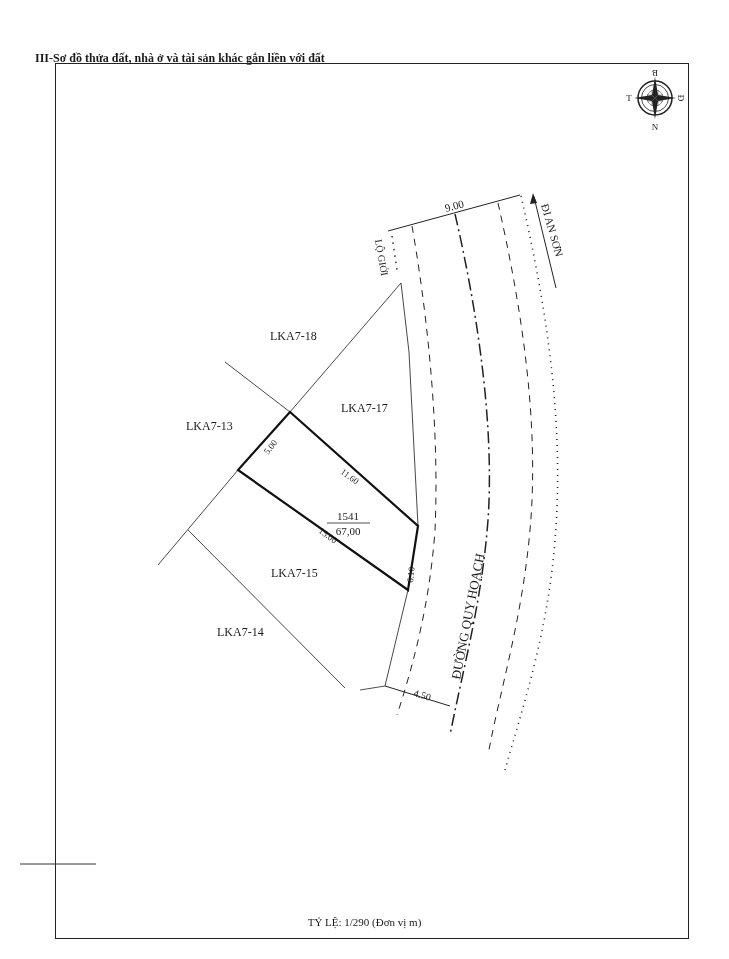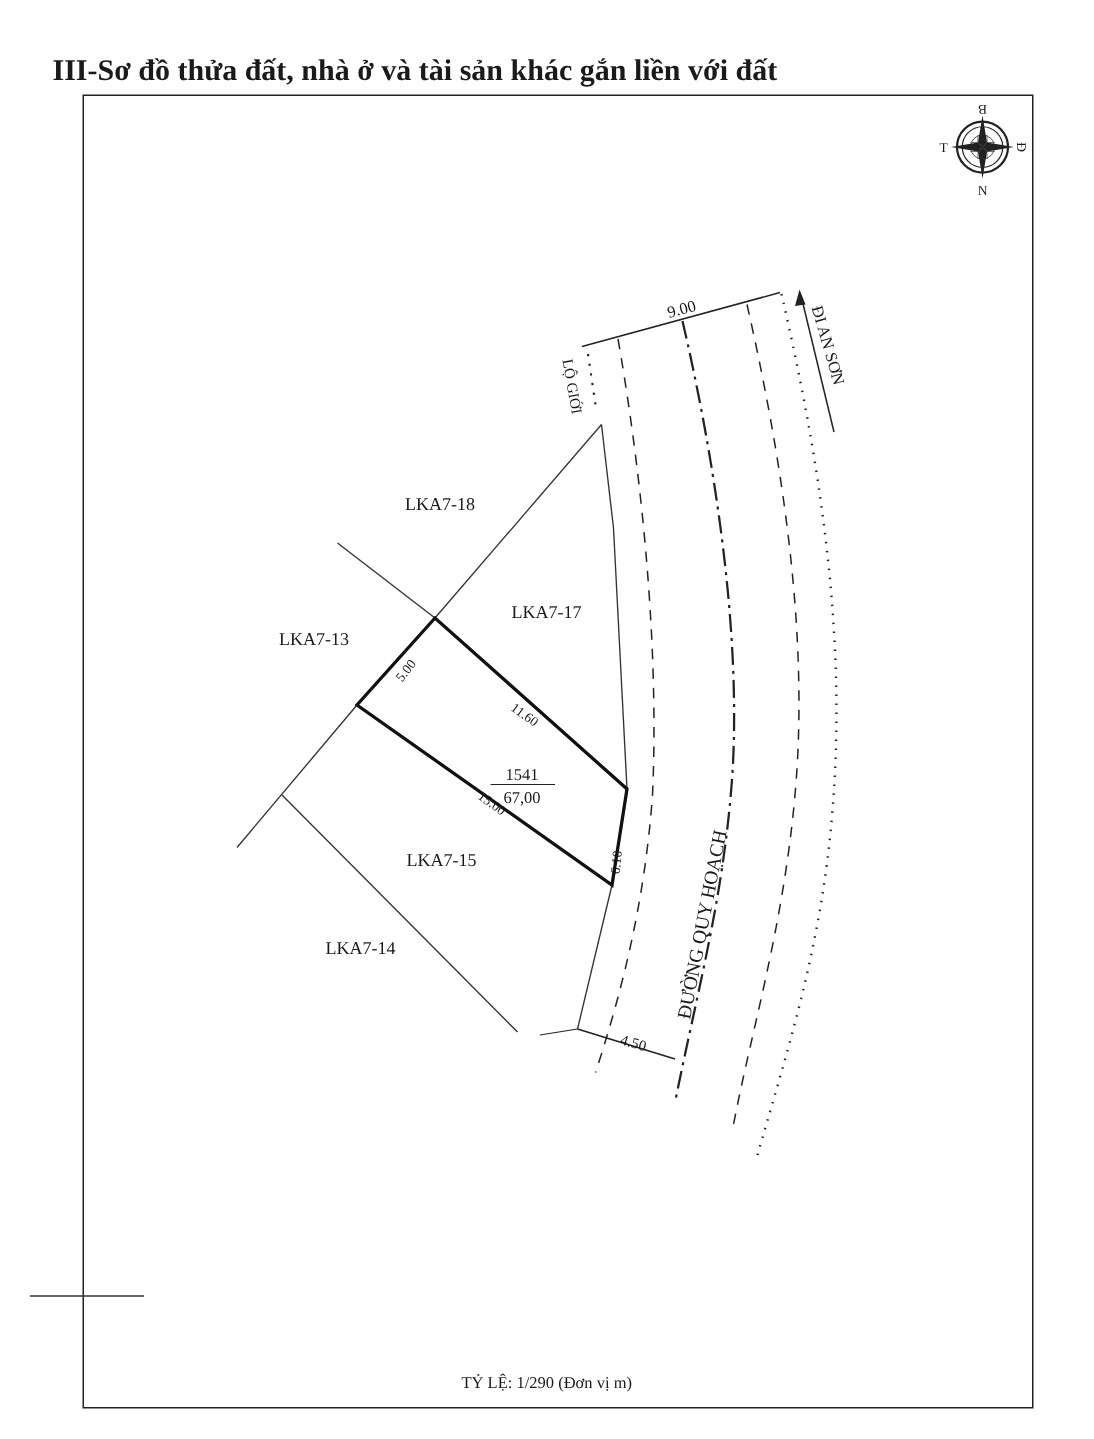--- a/index.html
+++ b/index.html
@@ -1,17 +1,17 @@
 <!DOCTYPE html>
 <html><head>
   <meta charset="utf-8">
   <style>
     html, body { margin: 0; padding: 0; background: #ffffff; }
     body { width: 729px; height: 959px; position: relative; overflow: hidden; font-family: "Liberation Serif", serif; color: #1a1a1a; }
-    .title { position: absolute; left: 35px; top: 36px; font-size: 20px; font-weight: bold; letter-spacing: 0px; white-space: nowrap; }
+    .title { position: absolute; left: 35px; top: 51px; font-size: 12px; font-weight: bold; letter-spacing: 0px; white-space: nowrap; }
     .frame { position: absolute; left: 55px; top: 63px; width: 634px; height: 876px; border: 1.6px solid #222; box-sizing: border-box; }
     svg.drawing { position: absolute; left: 0; top: 0; }
     .lbl { font-family: "Liberation Serif", serif; fill: #1a1a1a; }
     .scale { position: absolute; left: 0; width: 729px; top: 916px; text-align: center; font-size: 11px; }
   </style>
 </head>
 <body>
 
 <div class="title">III-Sơ đồ thửa đất, nhà ở và tài sản khác gắn liền với đất</div>
 

